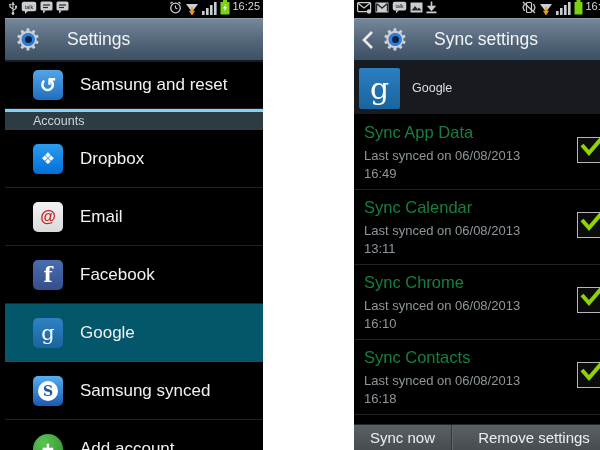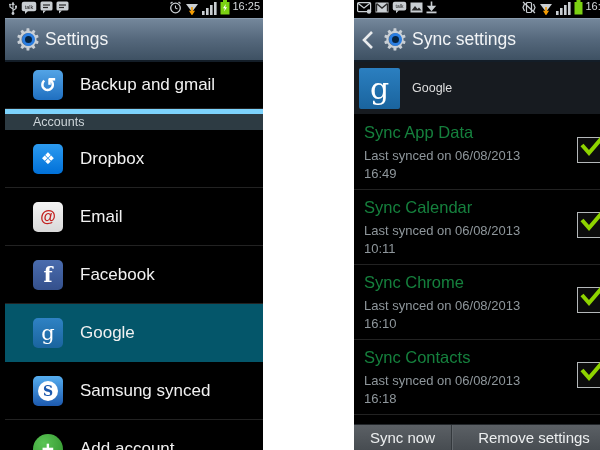--- a/index.html
+++ b/index.html
@@ -13,21 +13,21 @@
   .statusbar{height:18px;background:#000;display:flex;align-items:flex-start;padding:0 3px;}
   .sb-group{display:flex;align-items:center;gap:3px;}
   .sb-right{margin-left:auto;display:flex;align-items:center;gap:3px;}
   .sb-time{font-size:11px;color:#d6dadd;padding-left:2px;}
   .sbi{display:inline-flex;align-items:center;justify-content:center;height:15px;}
 
   
   .header{height:44px;display:flex;align-items:center;padding:0 8px;
     background:linear-gradient(#74879b,#56697d 48%,#3e5163);
     border-top:1px solid #8a9cae;border-bottom:2px solid #131d27;box-sizing:border-box;}
-  .header-title{color:#f2f4f6;font-size:17.5px;margin-left:2px;}
+  .header-title{color:#f2f4f6;font-size:17.5px;margin-left:24px;}
   .gear{width:30px;height:30px;position:relative;display:flex;align-items:center;justify-content:center;flex:0 0 auto;}
   .gear .cog{font-family:"DejaVu Sans",sans-serif;font-size:30px;line-height:30px;color:#c9cfd5;}
   .gear .hub{position:absolute;width:13px;height:13px;box-sizing:border-box;border:3px solid #2a7de0;
     background:#06233f;border-radius:50%;}
   .back{width:14px;height:22px;margin-right:4px;display:flex;align-items:center;}
 
   
   .row{height:58px;display:flex;align-items:center;padding-left:28px;
     border-bottom:1px solid #222;box-sizing:border-box;background:#000;}
   .row.short{height:47px;}
@@ -40,21 +40,21 @@
   .icon-email{background:linear-gradient(#f4f4f4,#d9d9d9);color:#c3201f;font-size:16px;font-weight:bold;}
   .icon-facebook{background:linear-gradient(#4a6cae,#34508c);color:#fff;
     font-family:"DejaVu Serif",serif;font-weight:bold;font-size:21px;}
   .icon-google{background:linear-gradient(#2f82c4,#1a649e);color:#fff;
     font-family:"DejaVu Serif",serif;font-size:21px;}
   .icon-samsung{background:linear-gradient(#56aef0,#1c59ae);}
   .icon-samsung .s-circle{width:20px;height:20px;border-radius:50%;background:#fff;color:#1c59ae;
     font-family:"DejaVu Serif",serif;font-weight:bold;font-size:14px;display:flex;align-items:center;justify-content:center;}
   .icon-add{background:radial-gradient(circle at 35% 30%,#5bc455,#2b8d28);border-radius:50%;
     color:#fff;font-size:21px;font-weight:bold;}
-  .section{height:21px;background:#2d3b43;border-top:5px solid #7dd3fc;box-sizing:border-box;
+  .section{height:21px;background:#2d3b43;border-top:3px solid #7dd3fc;box-sizing:border-box;
     display:flex;align-items:center;padding-left:28px;font-size:12.5px;color:#ccd4d8;}
 
   
   .acct-header{height:53px;background:#171b20;display:flex;align-items:center;
     padding-left:5px;border-bottom:1px solid #000;box-sizing:border-box;}
   .g-badge{width:41px;height:41px;border-radius:2px;background:linear-gradient(#2b7fc0,#1a649e);
     color:#fff;font-family:"DejaVu Serif",serif;font-size:30px;
     display:flex;align-items:center;justify-content:center;flex:0 0 auto;}
   .acct-texts{margin-left:12px;}
   .acct-email{color:#fbfbfb;font-size:15.5px;line-height:19px;}
@@ -154,21 +154,21 @@
         <span class="cog">⚙</span>
           <span class="hub"></span>
       </span>
       <span class="header-title">Settings</span>
     </div>
 
     <div class="row short">
       <span class="app-icon icon-backup">
           <span>↺</span>
         </span>
-      <span class="label">Backup and gmail</span>
+      <span class="label">Samsung and reset</span>
     </div>
 
     <div class="section">
       <span>Accounts</span>
     </div>
 
     <div class="row">
       <span class="app-icon icon-dropbox">
           <span>❖</span>
         </span>
@@ -309,21 +309,21 @@
       <span class="checkbox">
         <svg width="30" height="30" viewBox="0 0 30 30">
             <polyline points="3,14 10,22 27,2" fill="none" stroke="#8fd400" stroke-width="4"></polyline>
           </svg>
       </span>
     </div>
 
     <div class="sync-row">
       <div class="sync-title">Sync Calendar</div>
       <div class="sync-sub">Last synced on 06/08/2013</div>
-      <div class="sync-sub">10:11</div>
+      <div class="sync-sub">13:11</div>
       <span class="checkbox">
         <svg width="30" height="30" viewBox="0 0 30 30">
             <polyline points="3,14 10,22 27,2" fill="none" stroke="#8fd400" stroke-width="4"></polyline>
           </svg>
       </span>
     </div>
 
     <div class="sync-row">
       <div class="sync-title">Sync Chrome</div>
       <div class="sync-sub">Last synced on 06/08/2013</div>

